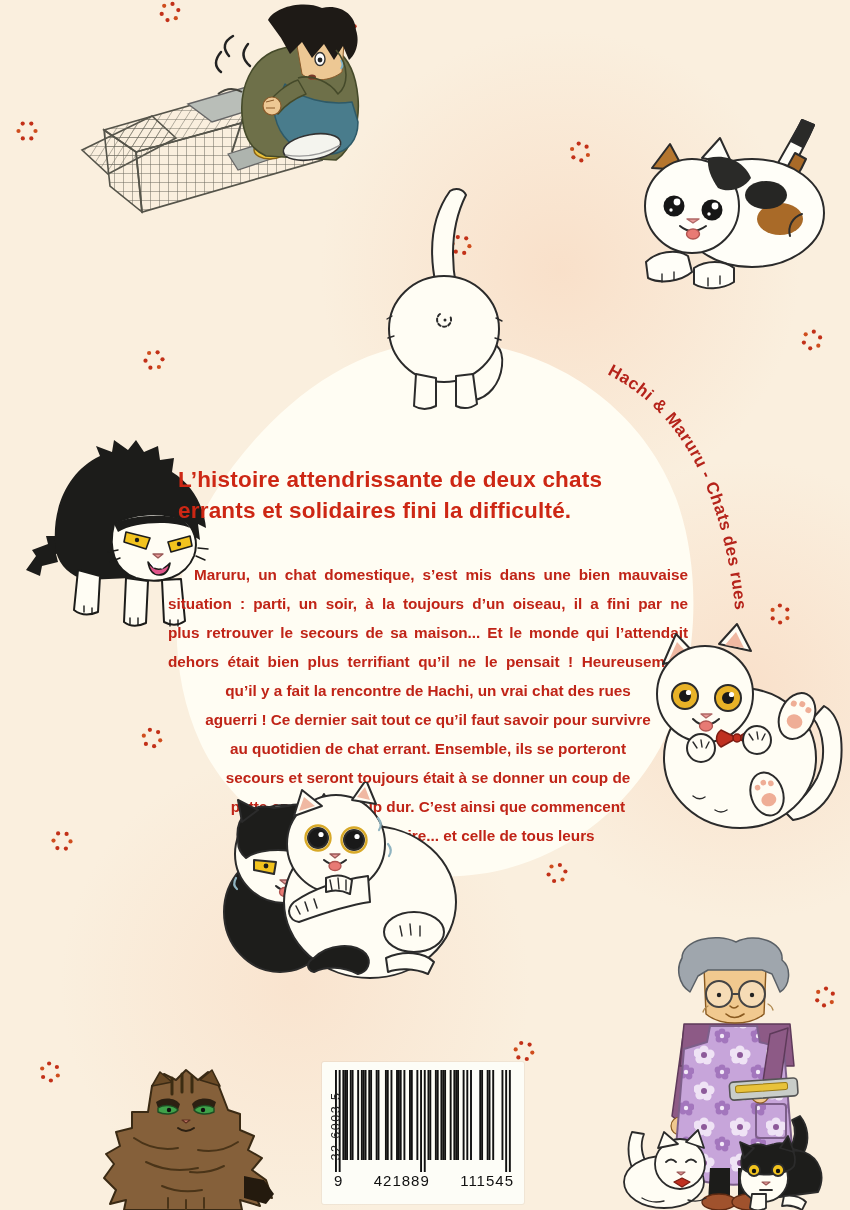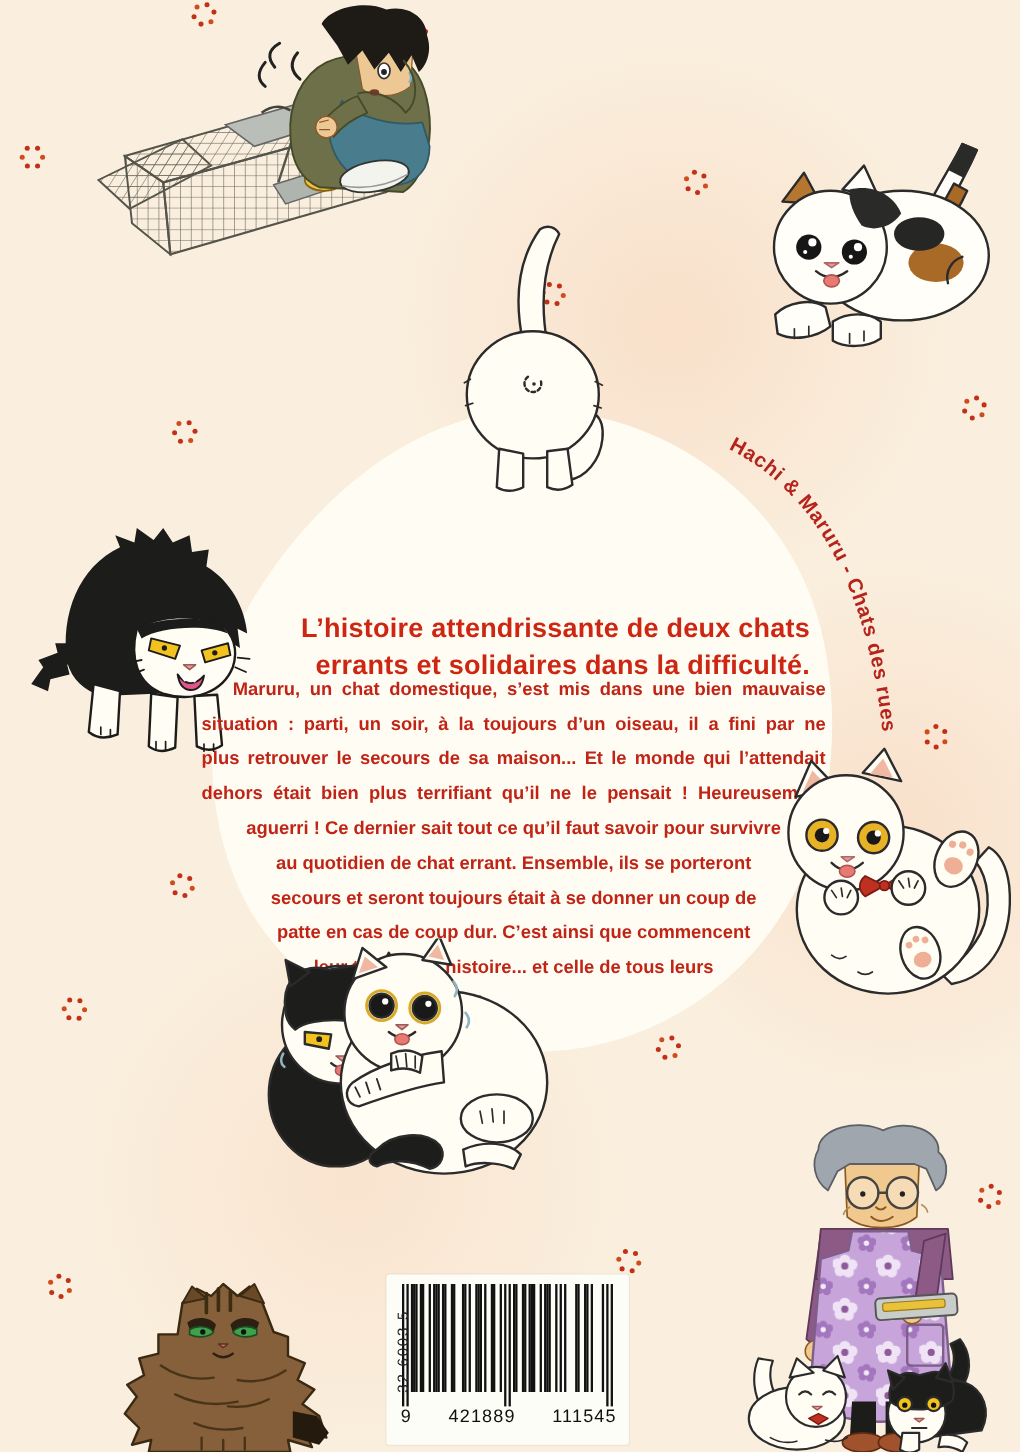--- a/index.html
+++ b/index.html
@@ -9,22 +9,22 @@
     background:
       radial-gradient(circle at 560px 270px, rgba(248,214,188,.60), rgba(248,214,188,0) 240px),
       radial-gradient(circle at 745px 690px, rgba(248,212,186,.55), rgba(248,212,186,0) 230px),
       radial-gradient(circle at 295px 985px, rgba(248,214,188,.45), rgba(248,214,188,0) 235px),
       #faefde;
   }
   .abs{position:absolute;}
   svg{display:block;}
   .pawring{position:absolute;}
   .headline{
-    position:absolute;left:160px;top:464px;width:515px;text-align:right;
-    font-size:22.5px;font-weight:700;line-height:31px;color:#cd2714;letter-spacing:.2px;margin-top:44px;
+    position:absolute;left:178px;top:464px;width:515px;text-align:left;
+    font-size:22.5px;font-weight:700;line-height:31px;color:#cd2714;letter-spacing:.2px;
   }
   .synopsis{
     position:absolute;left:168px;top:560px;width:520px;
     font-size:15.3px;font-weight:700;line-height:29px;color:#c02417;
   }
   .syn-line{min-height:29px;}
   .syn-line.j{text-align:justify;text-align-last:justify;}
   .syn-line.c{text-align:center;}
   .syn-line.first{text-indent:26px;}
   .syn-line.last{text-align:left;padding-left:78px;}
@@ -277,27 +277,28 @@
       <path d="M96 130 l-10 2 M98 138 l-10 4 M176 128 l10 1 M174 136 l9 4" stroke="#1c1c1a" stroke-width="1.5"></path>
       <path d="M104 158 l-2 44 q 9 7 22 1 l2 -42 Z" fill="#fffdf4" stroke="#1c1c1a" stroke-width="2"></path>
       <path d="M140 160 l2 42 q 11 6 21 -1 l-4 -42 Z" fill="#fffdf4" stroke="#1c1c1a" stroke-width="2"></path>
       <path d="M56 150 l-4 40 q 10 8 24 2 l2 -36 Z" fill="#fffdf4" stroke="#1c1c1a" stroke-width="2"></path>
       <path d="M108 198 v6 M116 198 v7 M148 200 v6 M156 200 v6 M62 186 v6 M70 188 v6" stroke="#1c1c1a" stroke-width="1.4"></path>
     </g>
   </svg>
 
   <div class="headline">
     <div>L’histoire attendrissante de deux chats</div>
-    <div>errants et solidaires dans la difficulté.</div>
+    <div>errants et solidaires fini la difficulté.</div>
   </div>
   <div class="synopsis">
     <div class="syn-line j first">Maruru, un chat domestique, s’est mis dans une bien mauvaise</div>
     <div class="syn-line j">situation : parti, un soir, à la toujours d’un oiseau, il a fini par ne</div>
     <div class="syn-line j">plus retrouver le secours de sa maison... Et le monde qui l’attendait</div>
     <div class="syn-line j">dehors était bien plus terrifiant qu’il ne le pensait ! Heureusement</div>
+    <div class="syn-line c">qu’il y a fait la rencontre de Hachi, un vrai chat des rues</div>
     <div class="syn-line c">aguerri ! Ce dernier sait tout ce qu’il faut savoir pour survivre</div>
     <div class="syn-line c">au quotidien de chat errant. Ensemble, ils se porteront</div>
     <div class="syn-line c">secours et seront toujours était à se donner un coup de</div>
     <div class="syn-line c">patte en cas de coup dur. C’est ainsi que commencent</div>
     <div class="syn-line c">leur touchante histoire... et celle de tous leurs</div>
     <div class="syn-line last">chamarades à la rue !</div>
   </div>
 
   <svg class="abs side-title-svg" width="850" height="1210" style="left:0;top:0;pointer-events:none;">
     <defs>

